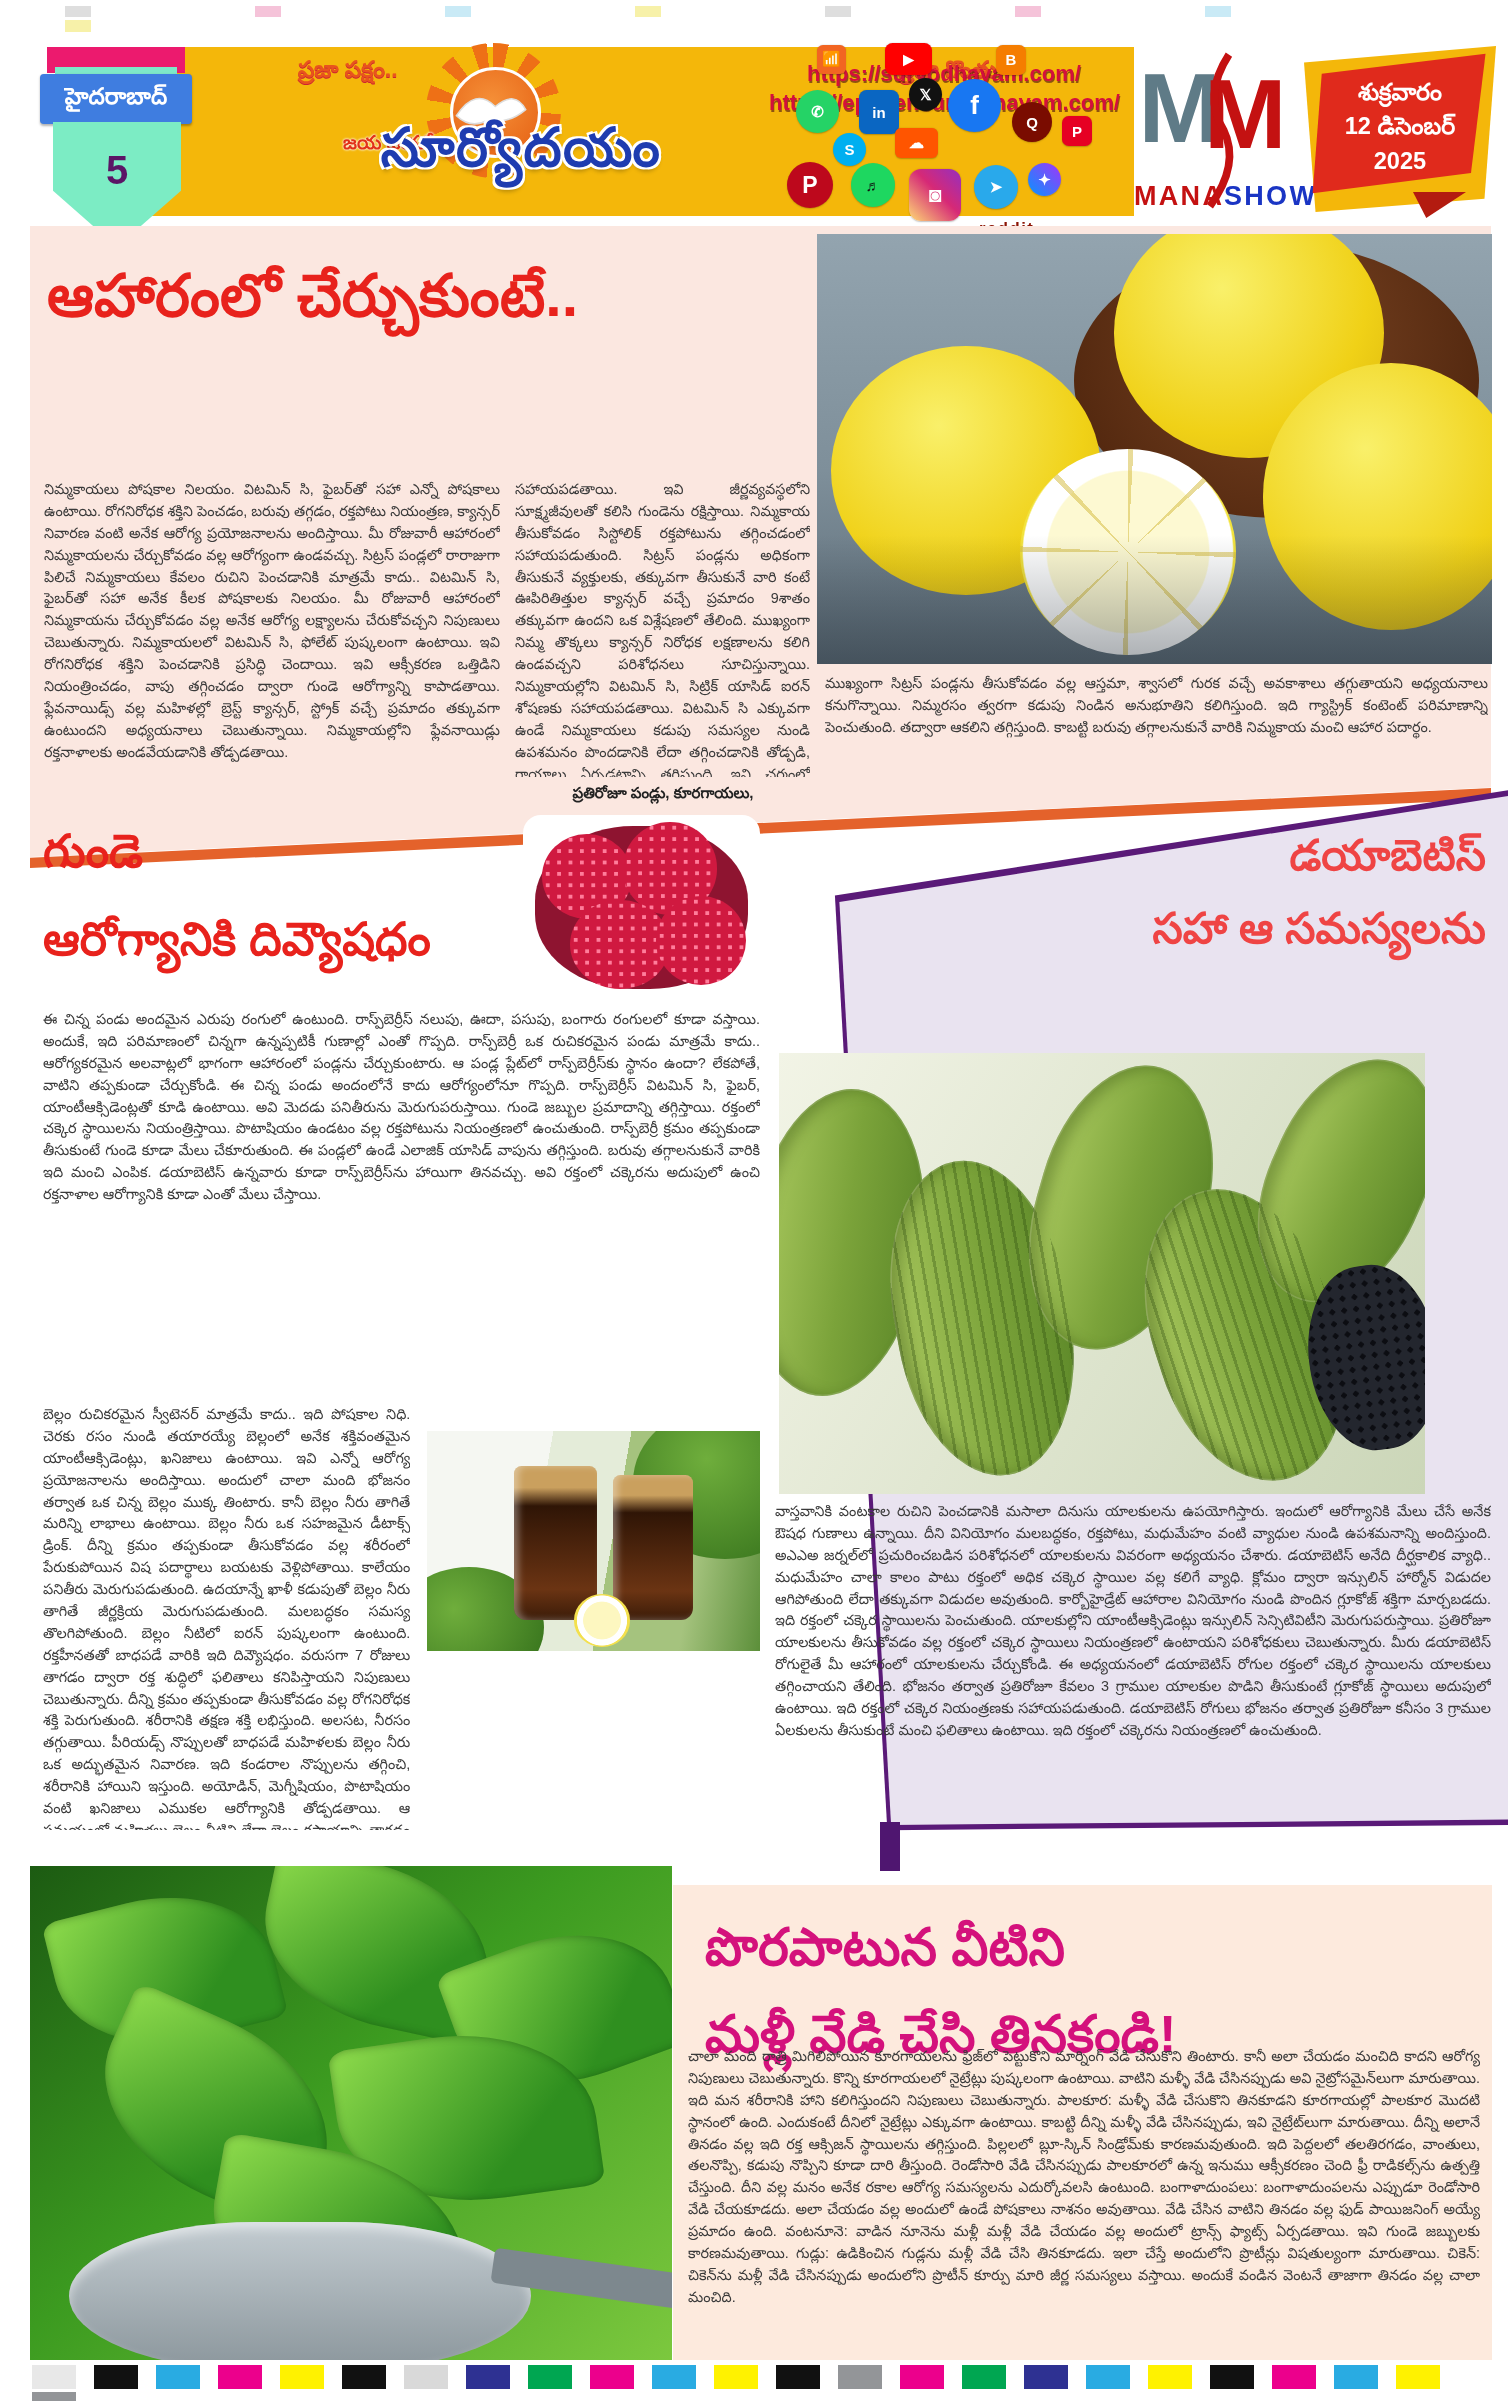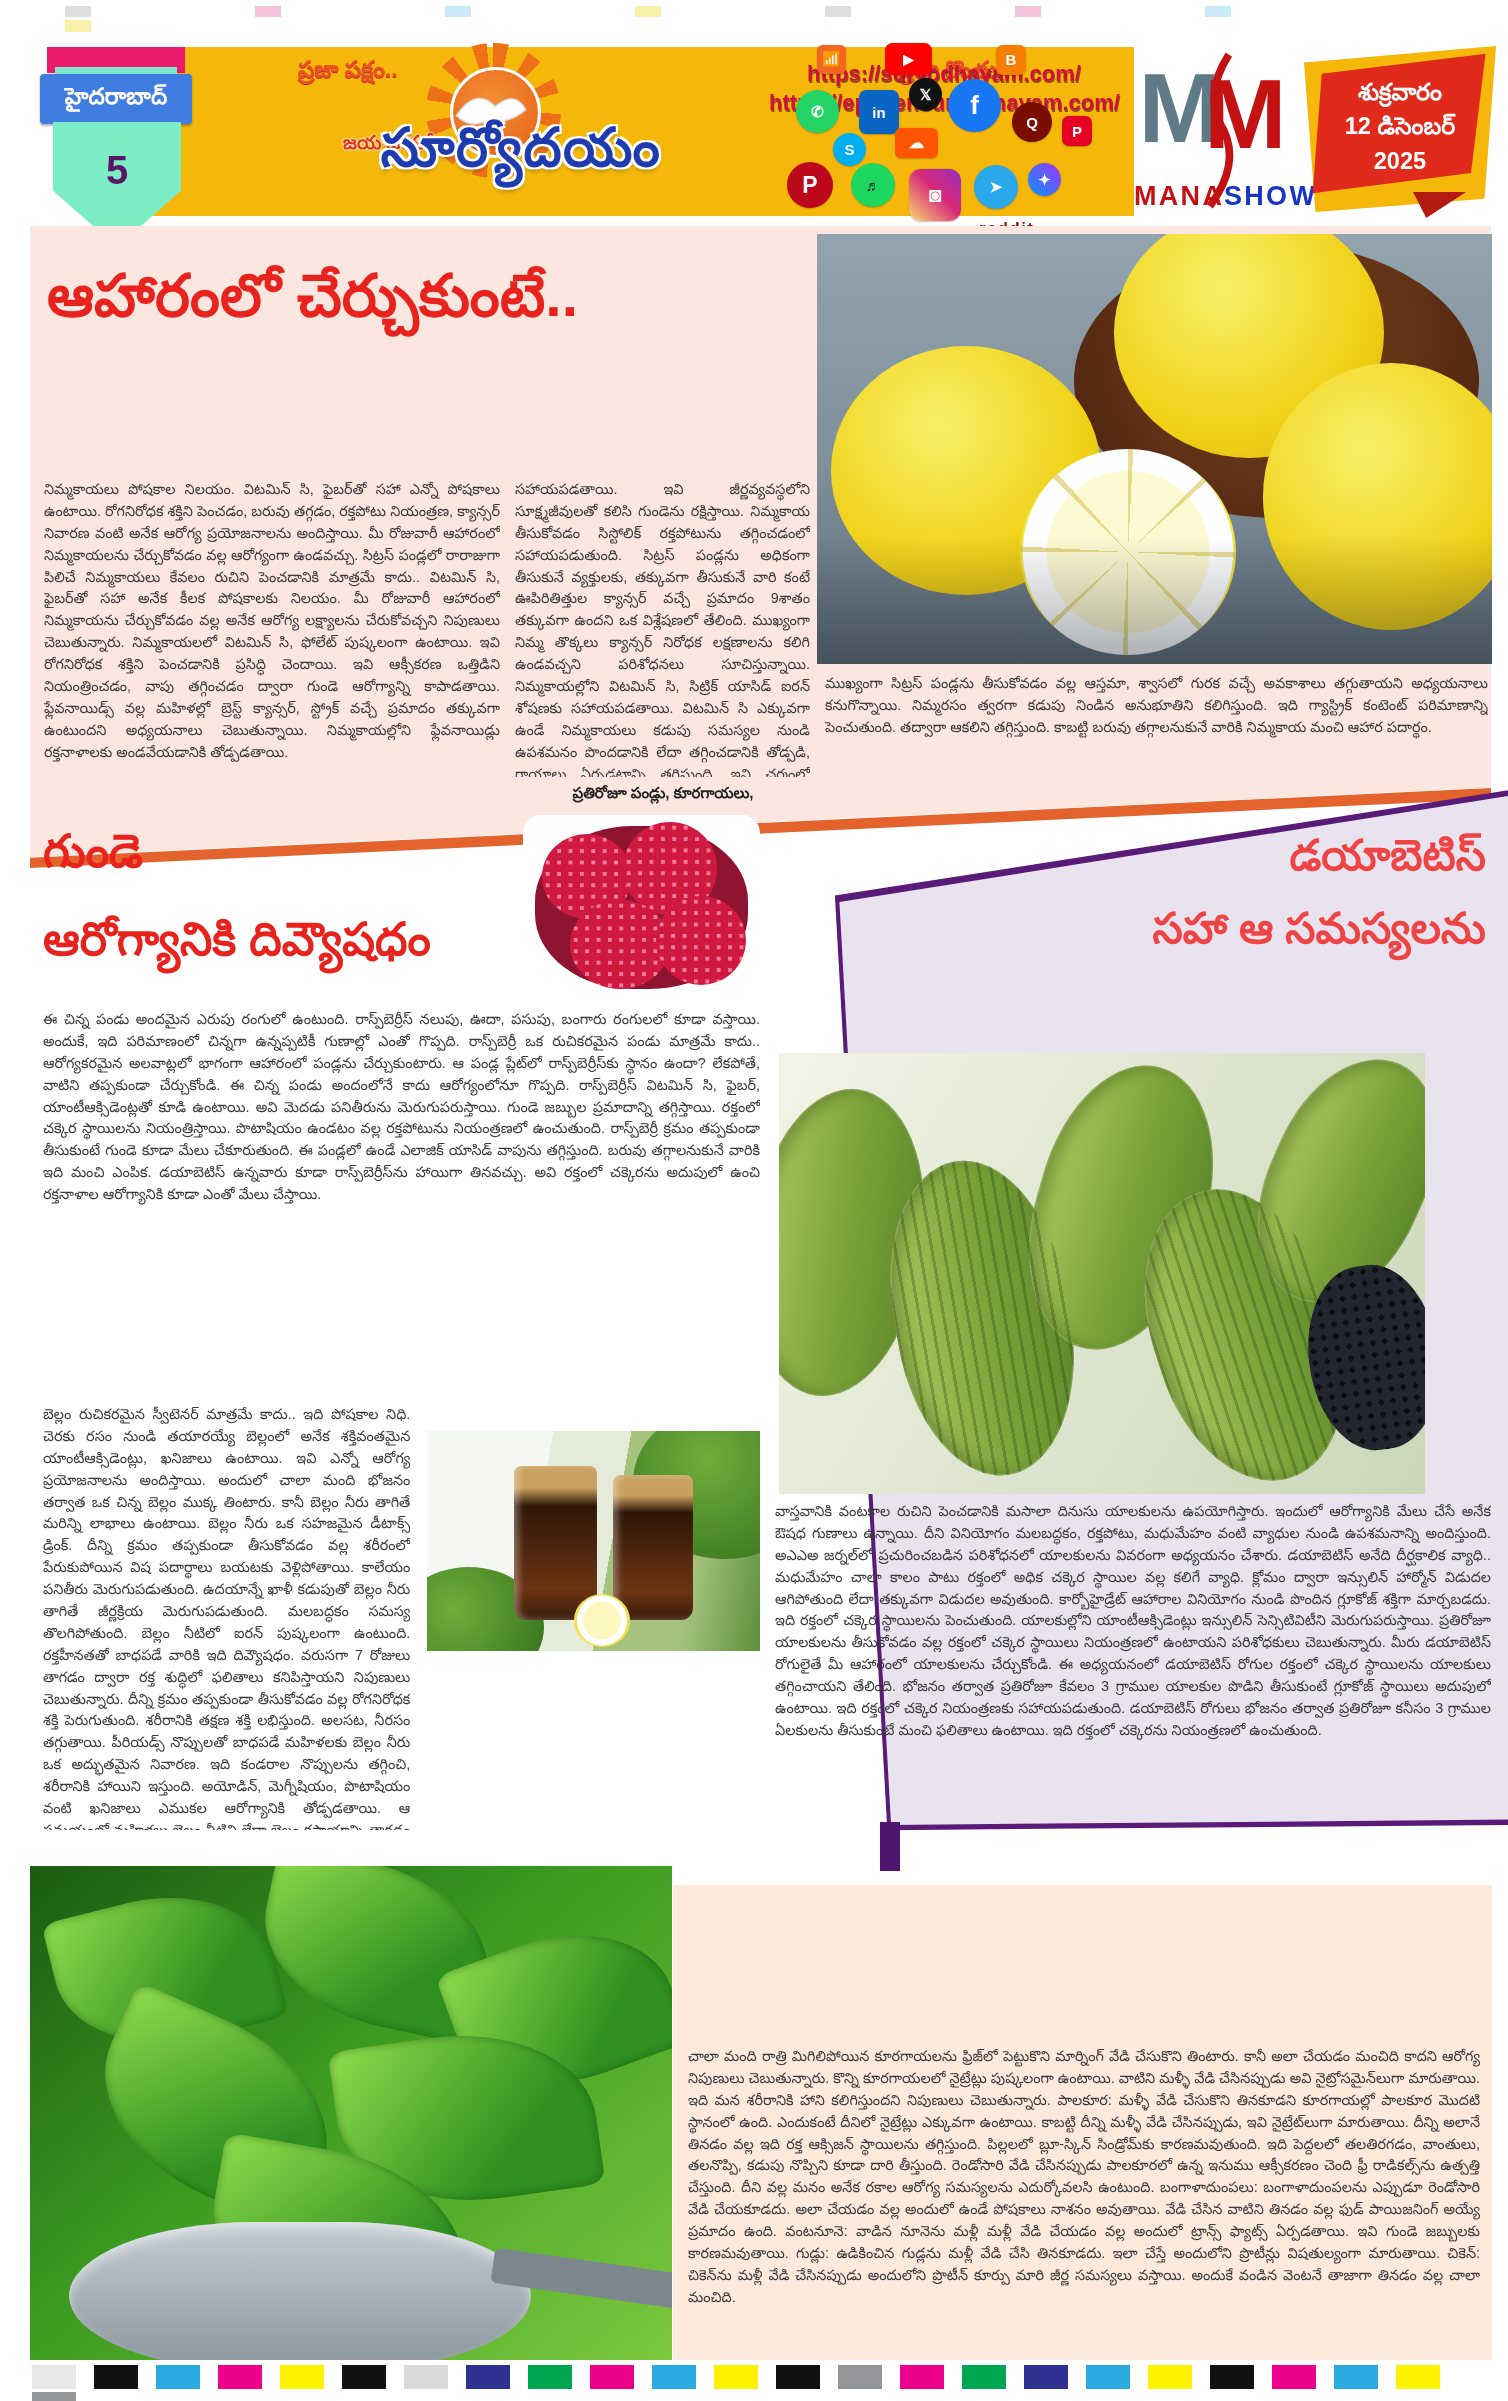--- a/index.html
+++ b/index.html
@@ -217,18 +217,22 @@
     <div class="abs leaf" style="left:36%;top:0%;width:36%;height:32%;transform:rotate(12deg);"></div>
     <div class="abs leaf" style="left:66%;top:14%;width:34%;height:30%;transform:rotate(-20deg);"></div>
     <div class="abs leaf" style="left:10%;top:32%;width:38%;height:34%;transform:rotate(24deg);"></div>
     <div class="abs leaf" style="left:48%;top:34%;width:40%;height:34%;transform:rotate(-8deg);"></div>
     <div class="abs leaf" style="left:28%;top:58%;width:40%;height:34%;transform:rotate(10deg);"></div>
     <div class="abs colander" style="left:6%;top:72%;width:72%;height:30%;"></div>
     <div class="abs" style="left:72%;top:80%;width:30%;height:7%;background:#7d888e;transform:rotate(8deg);border-radius:6px;"></div>
   </div>
 
   <div class="abs peach-panel" style="left:673px;top:1885px;width:819px;height:475px;"></div>
+  <div class="abs hl-pink" style="left:705px;top:1904px;font-size:52px;line-height:87px;">
+    <div>పొరపాటున వీటిని</div>
+    <div>మళ్లీ వేడి చేసి తినకండి!</div>
+  </div>
   <div class="abs just" style="left:688px;top:2046px;width:792px;height:304px;">చాలా మంది రాత్రి మిగిలిపోయిన కూరగాయలను ఫ్రిజ్‌లో పెట్టుకొని మార్నింగ్ వేడి చేసుకొని తింటారు. కానీ అలా చేయడం మంచిది కాదని ఆరోగ్య నిపుణులు చెబుతున్నారు. కొన్ని కూరగాయలలో నైట్రేట్లు పుష్కలంగా ఉంటాయి. వాటిని మళ్ళీ వేడి చేసినప్పుడు అవి నైట్రోసమైన్‌లుగా మారుతాయి. ఇది మన శరీరానికి హాని కలిగిస్తుందని నిపుణులు చెబుతున్నారు. పాలకూర: మళ్ళీ వేడి చేసుకొని తినకూడని కూరగాయల్లో పాలకూర మొదటి స్థానంలో ఉంది. ఎందుకంటే దీనిలో నైట్రేట్లు ఎక్కువగా ఉంటాయి. కాబట్టి దీన్ని మళ్ళీ వేడి చేసినప్పుడు, ఇవి నైట్రేట్‌లుగా మారుతాయి. దీన్ని అలానే తినడం వల్ల ఇది రక్త ఆక్సిజన్ స్థాయిలను తగ్గిస్తుంది. పిల్లలలో బ్లూ-స్కిన్ సిండ్రోమ్‌కు కారణమవుతుంది. ఇది పెద్దలలో తలతిరగడం, వాంతులు, తలనొప్పి, కడుపు నొప్పిని కూడా దారి తీస్తుంది. రెండోసారి వేడి చేసినప్పుడు పాలకూరలో ఉన్న ఇనుము ఆక్సీకరణం చెంది ఫ్రీ రాడికల్స్‌ను ఉత్పత్తి చేస్తుంది. దీని వల్ల మనం అనేక రకాల ఆరోగ్య సమస్యలను ఎదుర్కోవలసి ఉంటుంది. బంగాళాదుంపలు: బంగాళాదుంపలను ఎప్పుడూ రెండోసారి వేడి చేయకూడదు. అలా చేయడం వల్ల అందులో ఉండే పోషకాలు నాశనం అవుతాయి. వేడి చేసిన వాటిని తినడం వల్ల ఫుడ్ పాయిజనింగ్ అయ్యే ప్రమాదం ఉంది. వంటనూనె: వాడిన నూనెను మళ్లీ మళ్లీ వేడి చేయడం వల్ల అందులో ట్రాన్స్ ఫ్యాట్స్ ఏర్పడతాయి. ఇవి గుండె జబ్బులకు కారణమవుతాయి. గుడ్లు: ఉడికించిన గుడ్లను మళ్లీ వేడి చేసి తినకూడదు. ఇలా చేస్తే అందులోని ప్రొటీన్లు విషతుల్యంగా మారుతాయి. చికెన్: చికెన్‌ను మళ్లీ వేడి చేసినప్పుడు అందులోని ప్రొటీన్ కూర్పు మారి జీర్ణ సమస్యలు వస్తాయి. అందుకే వండిన వెంటనే తాజాగా తినడం వల్ల చాలా మంచిది.</div>
 
   <div class="abs regbar" style="left:32px;top:2365px;width:1467px;"><span style="background: rgb(232, 232, 232);"></span><span style="background: rgb(17, 17, 17);"></span><span style="background: rgb(41, 171, 226);"></span><span style="background: rgb(236, 0, 140);"></span><span style="background: rgb(255, 242, 0);"></span><span style="background: rgb(17, 17, 17);"></span><span style="background: rgb(217, 217, 217);"></span><span style="background: rgb(46, 49, 146);"></span><span style="background: rgb(0, 166, 81);"></span><span style="background: rgb(236, 0, 140);"></span><span style="background: rgb(41, 171, 226);"></span><span style="background: rgb(255, 242, 0);"></span><span style="background: rgb(17, 17, 17);"></span><span style="background: rgb(147, 149, 152);"></span><span style="background: rgb(236, 0, 140);"></span><span style="background: rgb(0, 166, 81);"></span><span style="background: rgb(46, 49, 146);"></span><span style="background: rgb(41, 171, 226);"></span><span style="background: rgb(255, 242, 0);"></span><span style="background: rgb(17, 17, 17);"></span><span style="background: rgb(236, 0, 140);"></span><span style="background: rgb(41, 171, 226);"></span><span style="background: rgb(255, 242, 0);"></span><span style="background: rgb(147, 149, 152);"></span></div>
 
 </div>
 
 
 </body></html>

